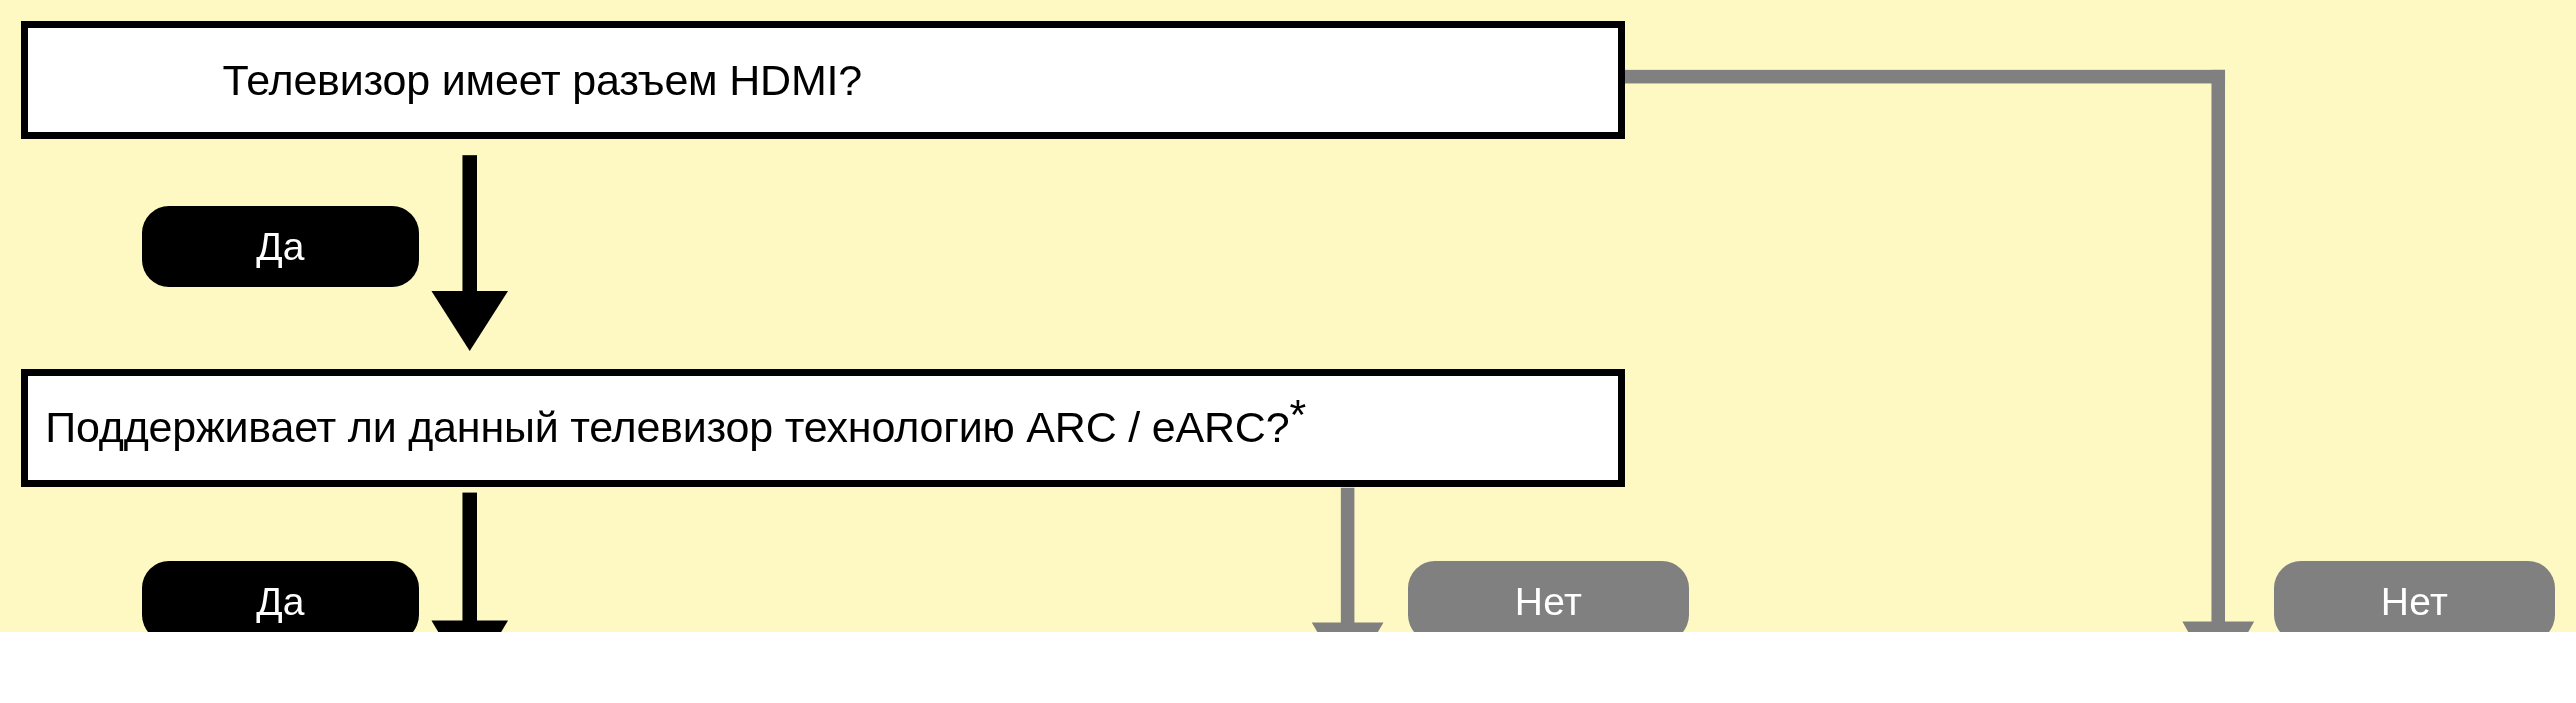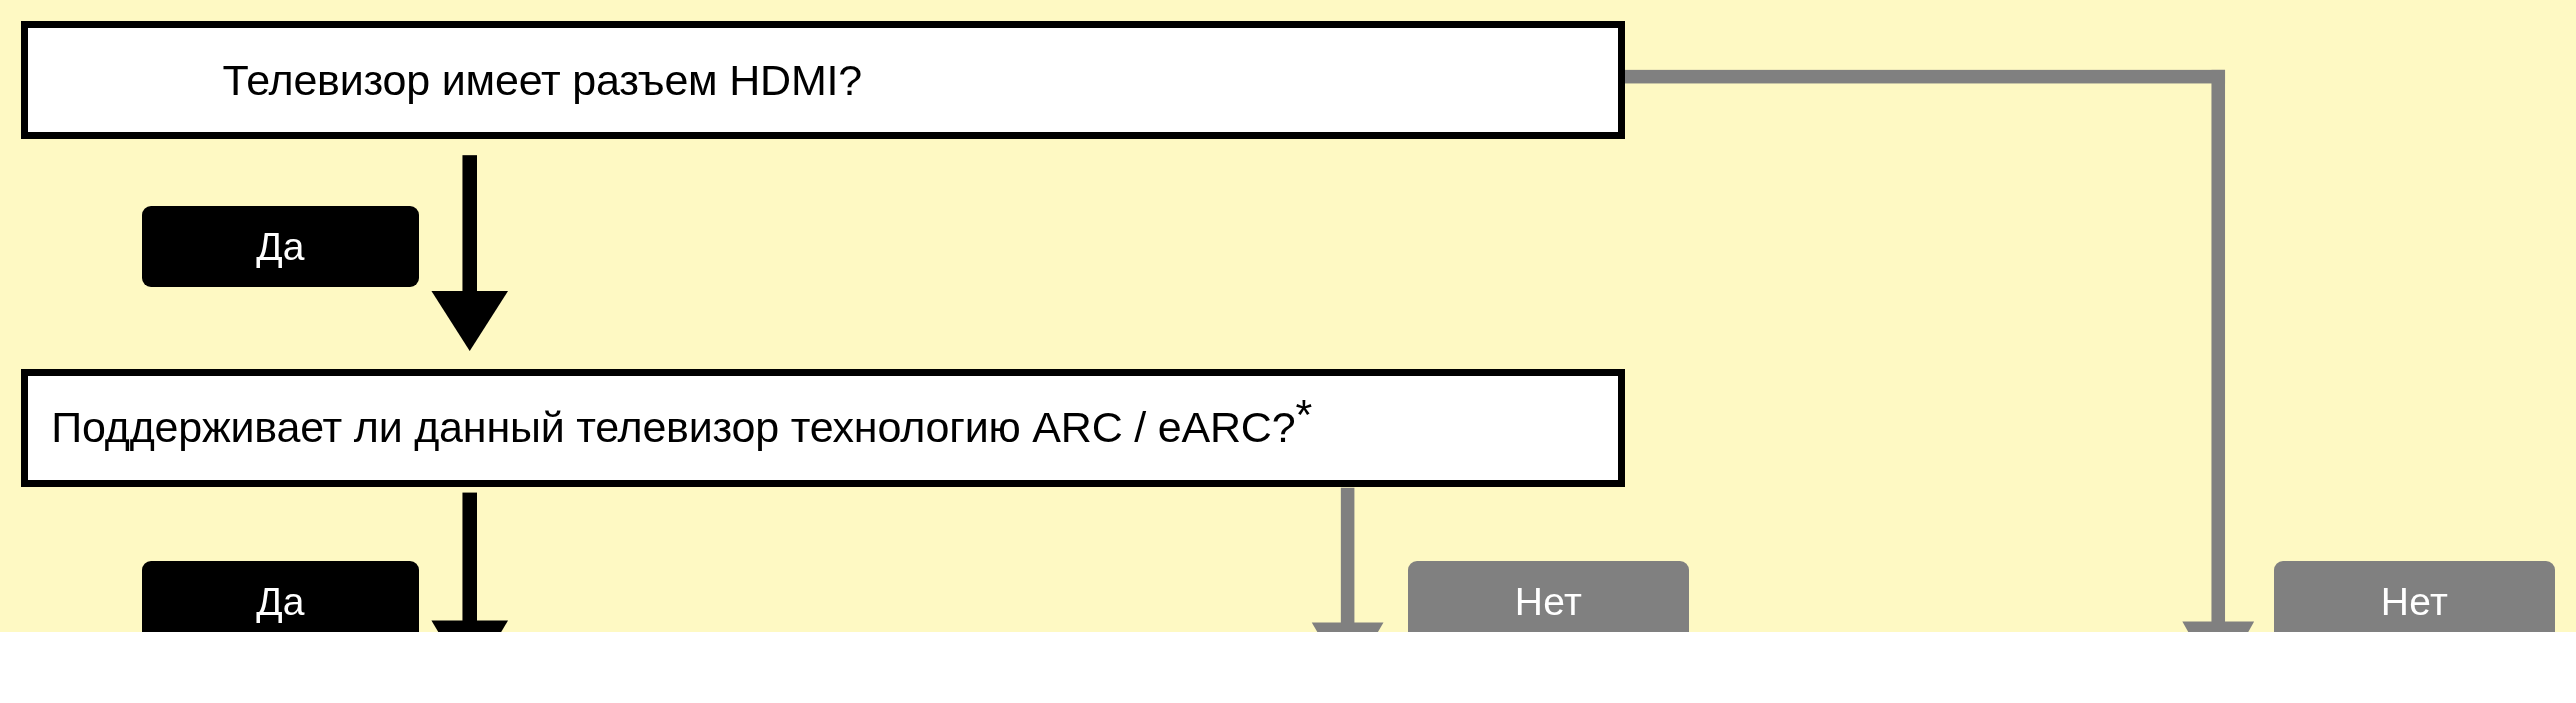--- a/index.html
+++ b/index.html
@@ -47,36 +47,36 @@
   }
 
   #box-arc {
     left: 21.3px;
     top: 369px;
     width: 1604px;
     height: 118px;
     justify-content: flex-start;
   }
   #box-arc .node-text {
-    padding-left: 23px;
+    padding-left: 17px;
     text-align: right;
   }
   .sup-star {
     font-size: 43px;
     vertical-align: super;
     line-height: 0;
     position: relative;
     top: 1.9px;
   }
 
   
   .pill {
     position: absolute;
     box-sizing: border-box;
-    border-radius: 9px;
+    border-radius: 27px;
     display: flex;
     align-items: center;
     justify-content: center;
     color: #ffffff;
     font-size: 39px;
     letter-spacing: 0.3px;
   }
   .pill-yes { background: #000000; }
   .pill-no  { background: #808080; align-items: center; }
 

